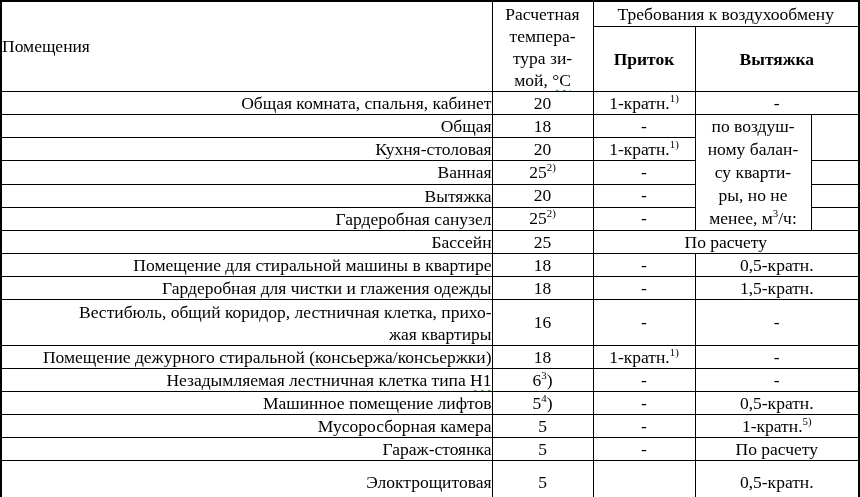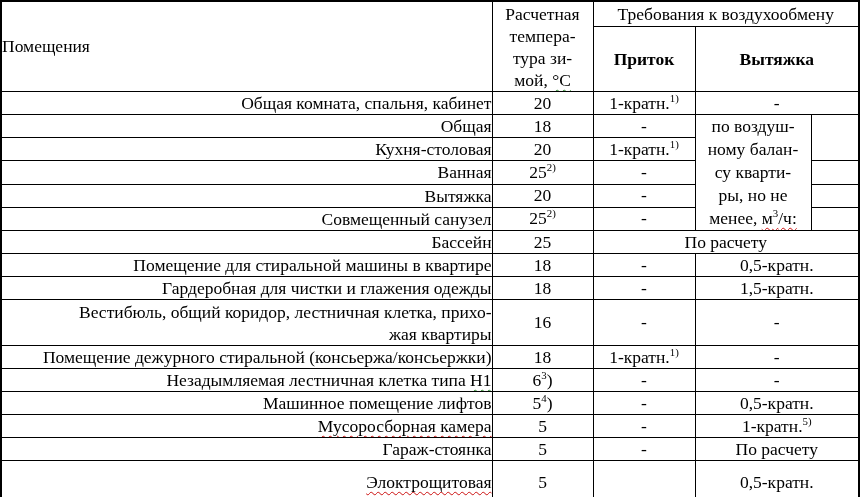--- a/index.html
+++ b/index.html
@@ -18,21 +18,21 @@
   .h-inflow,.h-exhaust{text-align:center;}
   
   tr.r{height:23px;}
   tr.r2{height:46px;}
   tr.rlast{height:44px;}
   td.c-name{text-align:right;padding-left:3px;line-height:22px;}
   td.c-num{text-align:center;margin-top:28px;}
   td.c-balance{text-align:center;line-height:23px;vertical-align:middle;}
   td.c-empty{background:#fff;}
   sup{font-size:0.62em;vertical-align:super;line-height:0;}
-  .sq-red{text-decoration:underline;text-decoration-style:wavy;
+  .sq-red{text-decoration-style:wavy;
     text-decoration-color:#cc1111;text-decoration-thickness:1px;text-underline-offset:3px;}
   .sq-green{text-decoration:underline;text-decoration-style:wavy;
     text-decoration-color:#2e8b2e;text-decoration-thickness:1px;text-underline-offset:3px;}
 </style>
 </head>
 <body>
 
 <div class="wrap">
 <table class="doc">
   <colgroup>
@@ -94,21 +94,21 @@
   </tr>
 
   <tr class="r">
     <td class="c-name">Вытяжка</td>
     <td class="c-num">20</td>
     <td class="c-num">-</td>
     <td class="c-empty"></td>
   </tr>
 
   <tr class="r">
-    <td class="c-name">Совмещенный санузел</td>
+    <td class="c-name">Гардеробная санузел</td>
     <td class="c-num"><span>25</span><sup>2)</sup></td>
     <td class="c-num">-</td>
     <td class="c-empty"></td>
   </tr>
 
   <tr class="r">
     <td class="c-name">Бассейн</td>
     <td class="c-num">25</td>
     <td class="c-num" colspan="3">По расчету</td>
   </tr>

